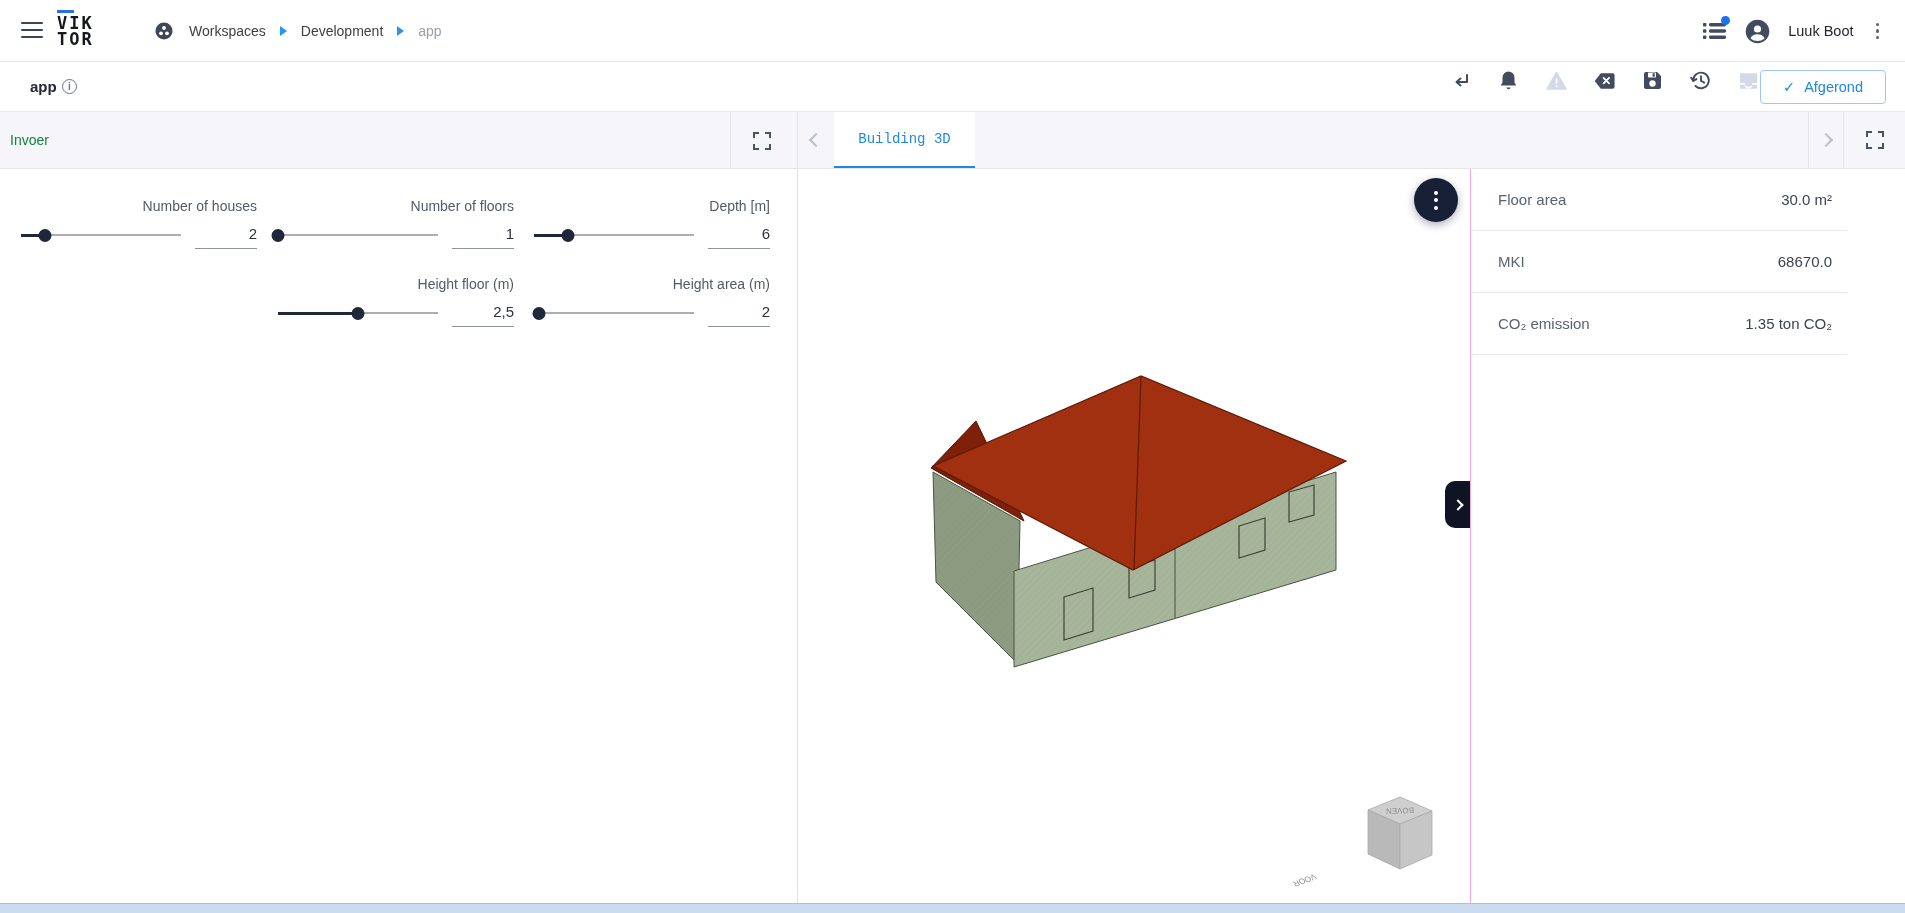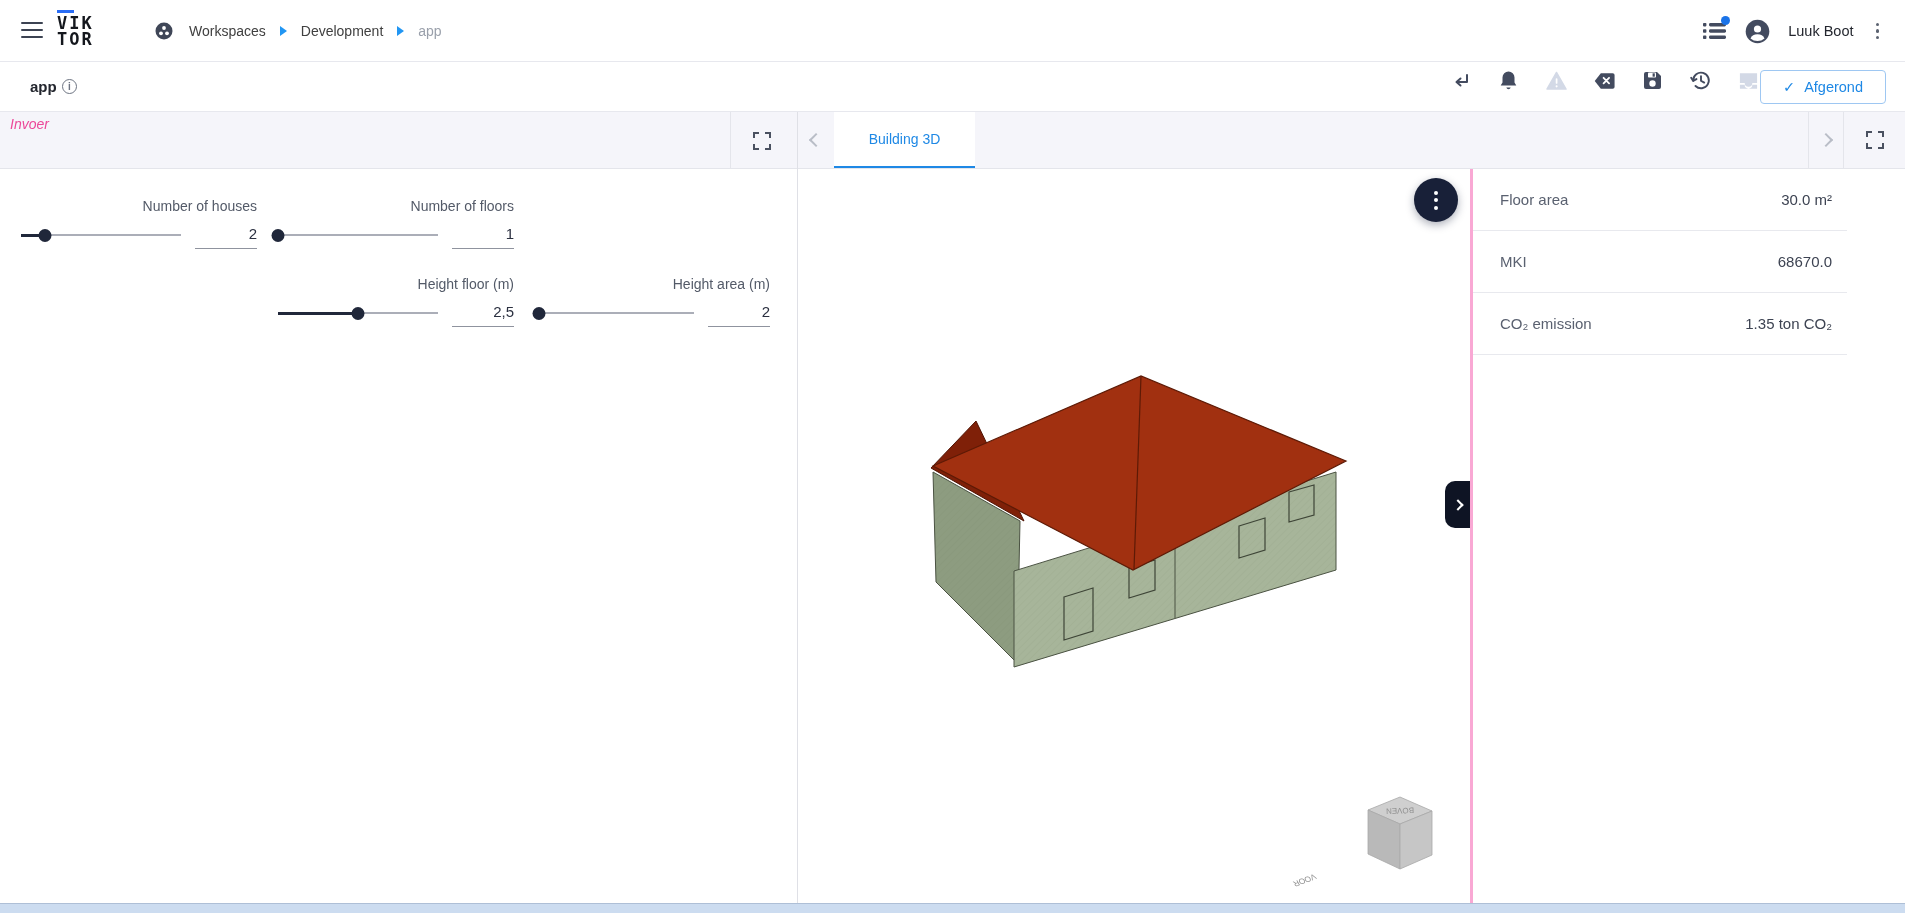--- a/index.html
+++ b/index.html
@@ -44,35 +44,35 @@
   .tool-icon { width:21px; height:21px; display:flex; align-items:center; justify-content:center; cursor:pointer;}
   .tool-icon svg { display:block; }
   #status-button { right:19px; top:70px; position:absolute; width:126px; height:34px;
                    border:1px solid #9ec7f2; border-radius:4px; background:#fff; color:var(--accent_blue);
                    font-size:14.5px; display:flex; align-items:center; justify-content:center; gap:9px;
                    cursor:pointer; font-family:inherit;}
 
   
   #left-header { left:0; top:112px; width:797px; height:57px; background:var(--panel_header_bg);
                  border-bottom:1px solid #e4e5eb; }
-  #left-header-title { left:10px; top:116px; font-size:14px; color:#ec4899;font-style:italic; }
+  #left-header-title { left:10px; top:132px; font-size:14px; color:#15803d; }
   #left-header-divider { left:730px; top:112px; width:1px; height:57px; background:#e4e5eb;}
   #left-expand { left:752px; top:131px; width:20px; height:20px; cursor:pointer;}
   #panel-divider { left:797px; top:112px; width:1px; height:791px; background:#dfe0e6; }
   #tabstrip { left:798px; top:112px; width:1107px; height:57px; background:var(--panel_header_bg);
               border-bottom:1px solid #e4e5eb; }
   .chev { width:10px; height:10px; border-right:2px solid #b9bdc7; border-bottom:2px solid #b9bdc7; }
   .chev.left  { transform:rotate(135deg); }
   .chev.right { transform:rotate(-45deg); }
   #tab-prev { left:798px; top:112px; width:36px; height:56px; display:flex; align-items:center;
               justify-content:center; cursor:pointer; }
   #active-tab { left:834px; top:112px; width:141px; height:56px; background:#fff;
                 border-bottom:2px solid var(--accent_blue); color:var(--accent_blue);
                 font-size:14px; font-weight:500; display:flex; align-items:center; justify-content:center;
-                cursor:pointer; }
+                cursor:pointer;font-family:Liberation Mono, monospace; }
   #tab-next { left:1808px; top:112px; width:35px; height:56px; border-left:1px solid #e4e5eb;
               display:flex; align-items:center; justify-content:center; cursor:pointer;}
   #view-expand { left:1843px; top:112px; width:62px; height:56px; border-left:1px solid #e4e5eb;
                  display:flex; align-items:center; justify-content:center; cursor:pointer; }
 
   
   #input-panel { left:0; top:169px; width:797px; height:734px; background:#fff; }
   .slider-group { position:absolute; width:236px;text-align:right; }
   .slider-label { font-size:14px; color:#535a68; height:17px; }
   .slider-row { display:flex; align-items:center; margin-top:6px; height:28px; }
@@ -90,21 +90,21 @@
               background:var(--fab_bg); display:flex; flex-direction:column; align-items:center;
               justify-content:center; gap:3.5px; cursor:pointer; box-shadow:0 3px 8px rgba(20,28,56,.35); }
   #fab-menu i { width:4px; height:4px; border-radius:50%; background:#fff; }
   #panel-handle { position:absolute; left:647px; top:312px; width:26px; height:47px;
                   background:#0e1424; border-radius:10px 0 0 10px; display:flex; align-items:center;
                   justify-content:center; cursor:pointer; }
   #panel-handle .chev { width:8px; height:8px; border-color:#fff; }
 
   
   #results-panel { left:1470px; top:169px; width:377px; height:734px; background:#fff;
-                   border-left:3px solid #f9a8d4; }
+                   border-left:1px solid #f9a8d4; }
   .result-row { position:relative; height:62px; border-bottom:1px solid #e8e9ee;
                 display:flex; align-items:center; justify-content:space-between;
                 padding:0 15px 0 27px; }
   .result-label { font-size:15px; color:#5a6170; }
   .result-value { font-size:15px; color:#3d4352; }
 
   
   #bottom-scrollbar { left:0; top:903px; width:1905px; height:10px; background:var(--scrollbar_bottom);
                       border-top:1px solid #aebfd6; cursor:pointer; }
 </style>
@@ -257,20 +257,31 @@
       <div class="slider-label">Number of floors</div>
       <div class="slider-row">
         <div class="slider-track">
           <div class="rail"></div>
           <div class="fill" style="width:0%"></div>
           <div class="slider-handle" style="left:0%"></div>
         </div>
         <div class="slider-value">1</div>
       </div>
     </div>
+    <div class="slider-group" style="left: 534px; top: 29px;">
+      <div class="slider-label">Depth [m]</div>
+      <div class="slider-row">
+        <div class="slider-track">
+          <div class="rail"></div>
+          <div class="fill" style="width:21%"></div>
+          <div class="slider-handle" style="left:21%"></div>
+        </div>
+        <div class="slider-value">6</div>
+      </div>
+    </div>
     <div class="slider-group" style="left: 278px; top: 107px;">
       <div class="slider-label">Height floor (m)</div>
       <div class="slider-row">
         <div class="slider-track">
           <div class="rail"></div>
           <div class="fill" style="width:50%"></div>
           <div class="slider-handle" style="left:50%"></div>
         </div>
         <div class="slider-value">2,5</div>
       </div>

